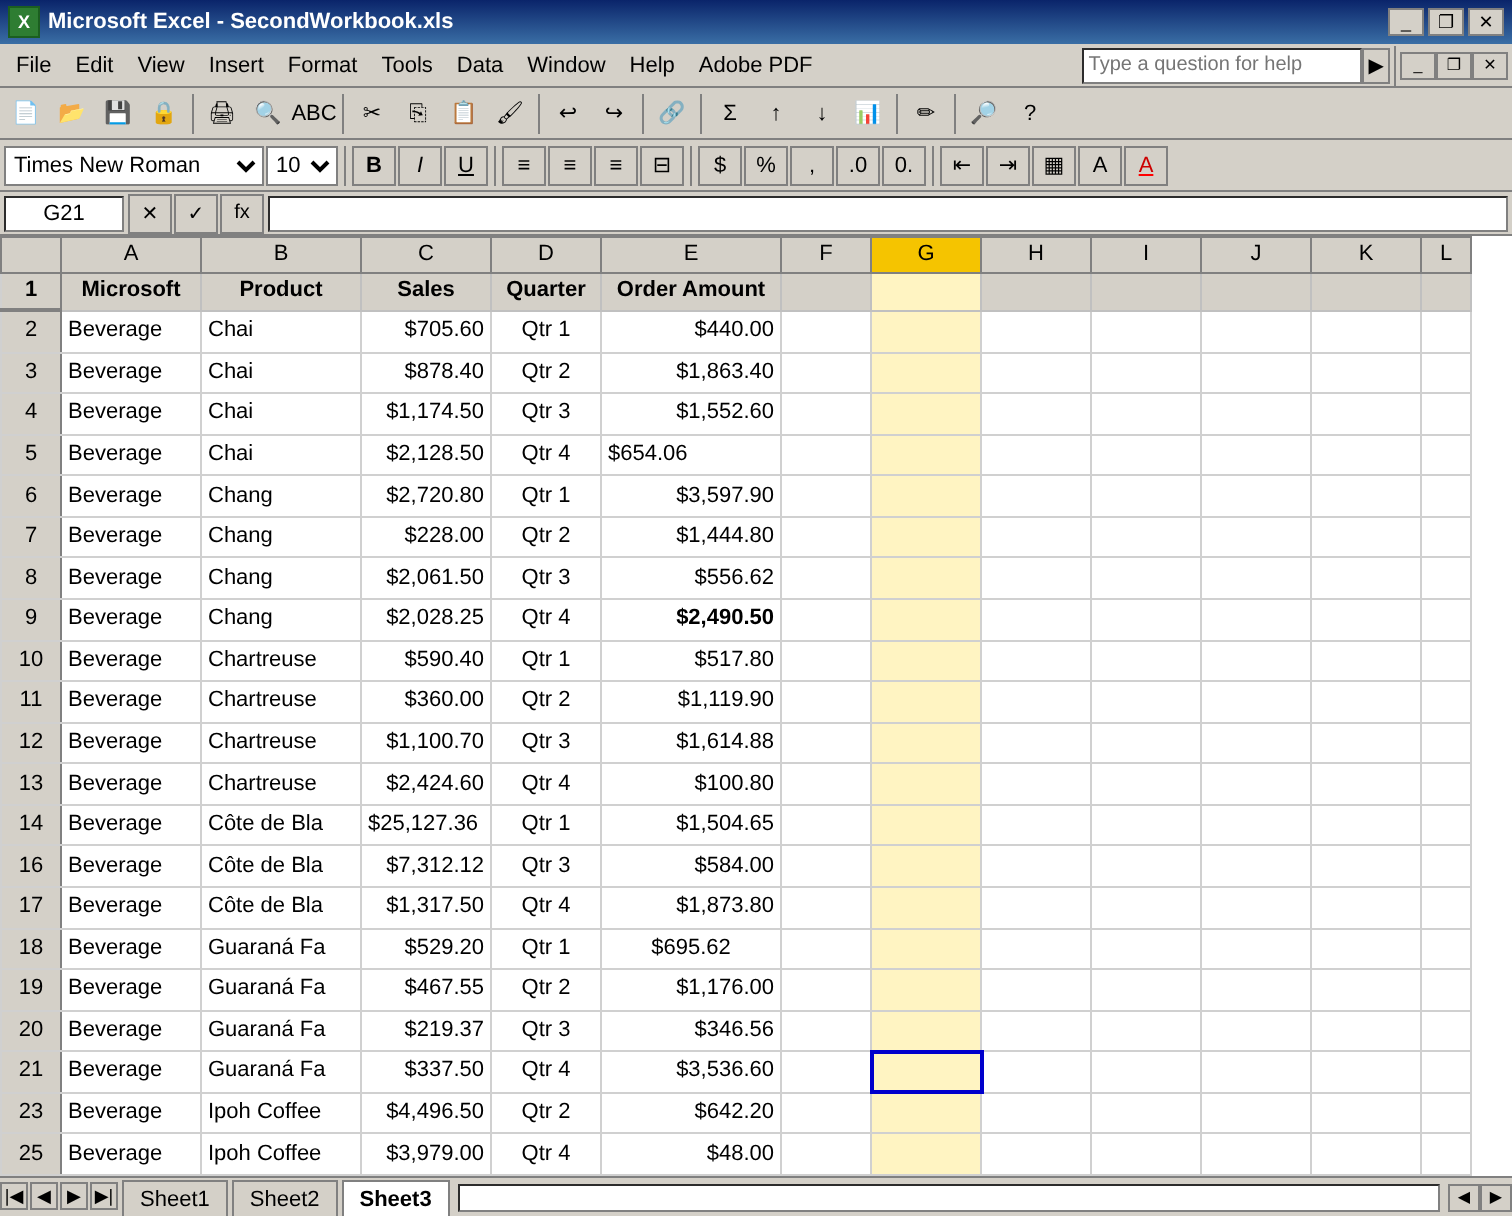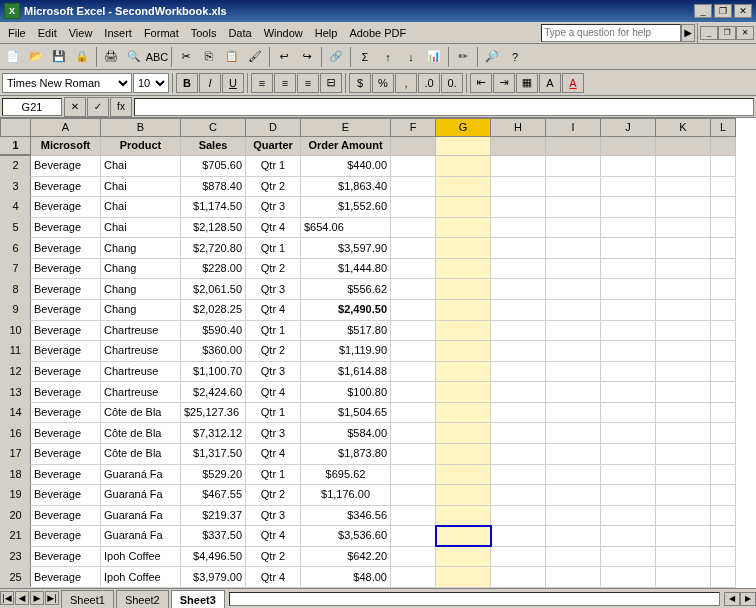--- a/index.html
+++ b/index.html
@@ -550,21 +550,21 @@
             <td style="width: 55px; border: 1px solid rgb(208, 208, 208); padding: 0px 3px; height: 17px; line-height: 17px; overflow: hidden; white-space: nowrap; font-size: 11px;"></td>
             <td style="width: 55px; border: 1px solid rgb(208, 208, 208); padding: 0px 3px; height: 17px; line-height: 17px; overflow: hidden; white-space: nowrap; font-size: 11px;"></td>
             <td style="width: 25px; border: 1px solid rgb(208, 208, 208); padding: 0px 3px; height: 17px; line-height: 17px; overflow: hidden; white-space: nowrap; font-size: 11px;"></td>
           </tr>
           <tr>
             <td class="row-num">19</td>
             <td style="width: 70px; border: 1px solid rgb(208, 208, 208); padding: 0px 3px; height: 17px; line-height: 17px; overflow: hidden; white-space: nowrap; font-size: 11px;">Beverage</td>
             <td style="width: 80px; border: 1px solid rgb(208, 208, 208); padding: 0px 3px; height: 17px; line-height: 17px; overflow: hidden; white-space: nowrap; font-size: 11px;">Guaraná Fa</td>
             <td style="width: 65px; text-align: right; border: 1px solid rgb(208, 208, 208); padding: 0px 3px; height: 17px; line-height: 17px; overflow: hidden; white-space: nowrap; font-size: 11px;">$467.55</td>
             <td style="width: 55px; text-align: center; border: 1px solid rgb(208, 208, 208); padding: 0px 3px; height: 17px; line-height: 17px; overflow: hidden; white-space: nowrap; font-size: 11px;">Qtr 2</td>
-            <td style="width: 90px; text-align: right; border: 1px solid rgb(208, 208, 208); padding: 0px 20px; height: 17px; line-height: 17px; overflow: hidden; white-space: nowrap; font-size: 11px;">$1,176.00</td>
+            <td style="width: 90px; text-align: right; border: 1px solid rgb(208, 208, 208); padding: 0px 3px; height: 17px; line-height: 17px; overflow: hidden; white-space: nowrap; font-size: 11px;">$1,176.00</td>
             <td style="width: 45px; border: 1px solid rgb(208, 208, 208); padding: 0px 3px; height: 17px; line-height: 17px; overflow: hidden; white-space: nowrap; font-size: 11px;"></td>
             <td style="width: 55px; background: rgb(255, 244, 194); border: 1px solid rgb(208, 208, 208); padding: 0px 3px; height: 17px; line-height: 17px; overflow: hidden; white-space: nowrap; font-size: 11px;"></td>
             <td style="width: 55px; border: 1px solid rgb(208, 208, 208); padding: 0px 3px; height: 17px; line-height: 17px; overflow: hidden; white-space: nowrap; font-size: 11px;"></td>
             <td style="width: 55px; border: 1px solid rgb(208, 208, 208); padding: 0px 3px; height: 17px; line-height: 17px; overflow: hidden; white-space: nowrap; font-size: 11px;"></td>
             <td style="width: 55px; border: 1px solid rgb(208, 208, 208); padding: 0px 3px; height: 17px; line-height: 17px; overflow: hidden; white-space: nowrap; font-size: 11px;"></td>
             <td style="width: 55px; border: 1px solid rgb(208, 208, 208); padding: 0px 3px; height: 17px; line-height: 17px; overflow: hidden; white-space: nowrap; font-size: 11px;"></td>
             <td style="width: 25px; border: 1px solid rgb(208, 208, 208); padding: 0px 3px; height: 17px; line-height: 17px; overflow: hidden; white-space: nowrap; font-size: 11px;"></td>
           </tr>
           <tr>
             <td class="row-num">20</td>

